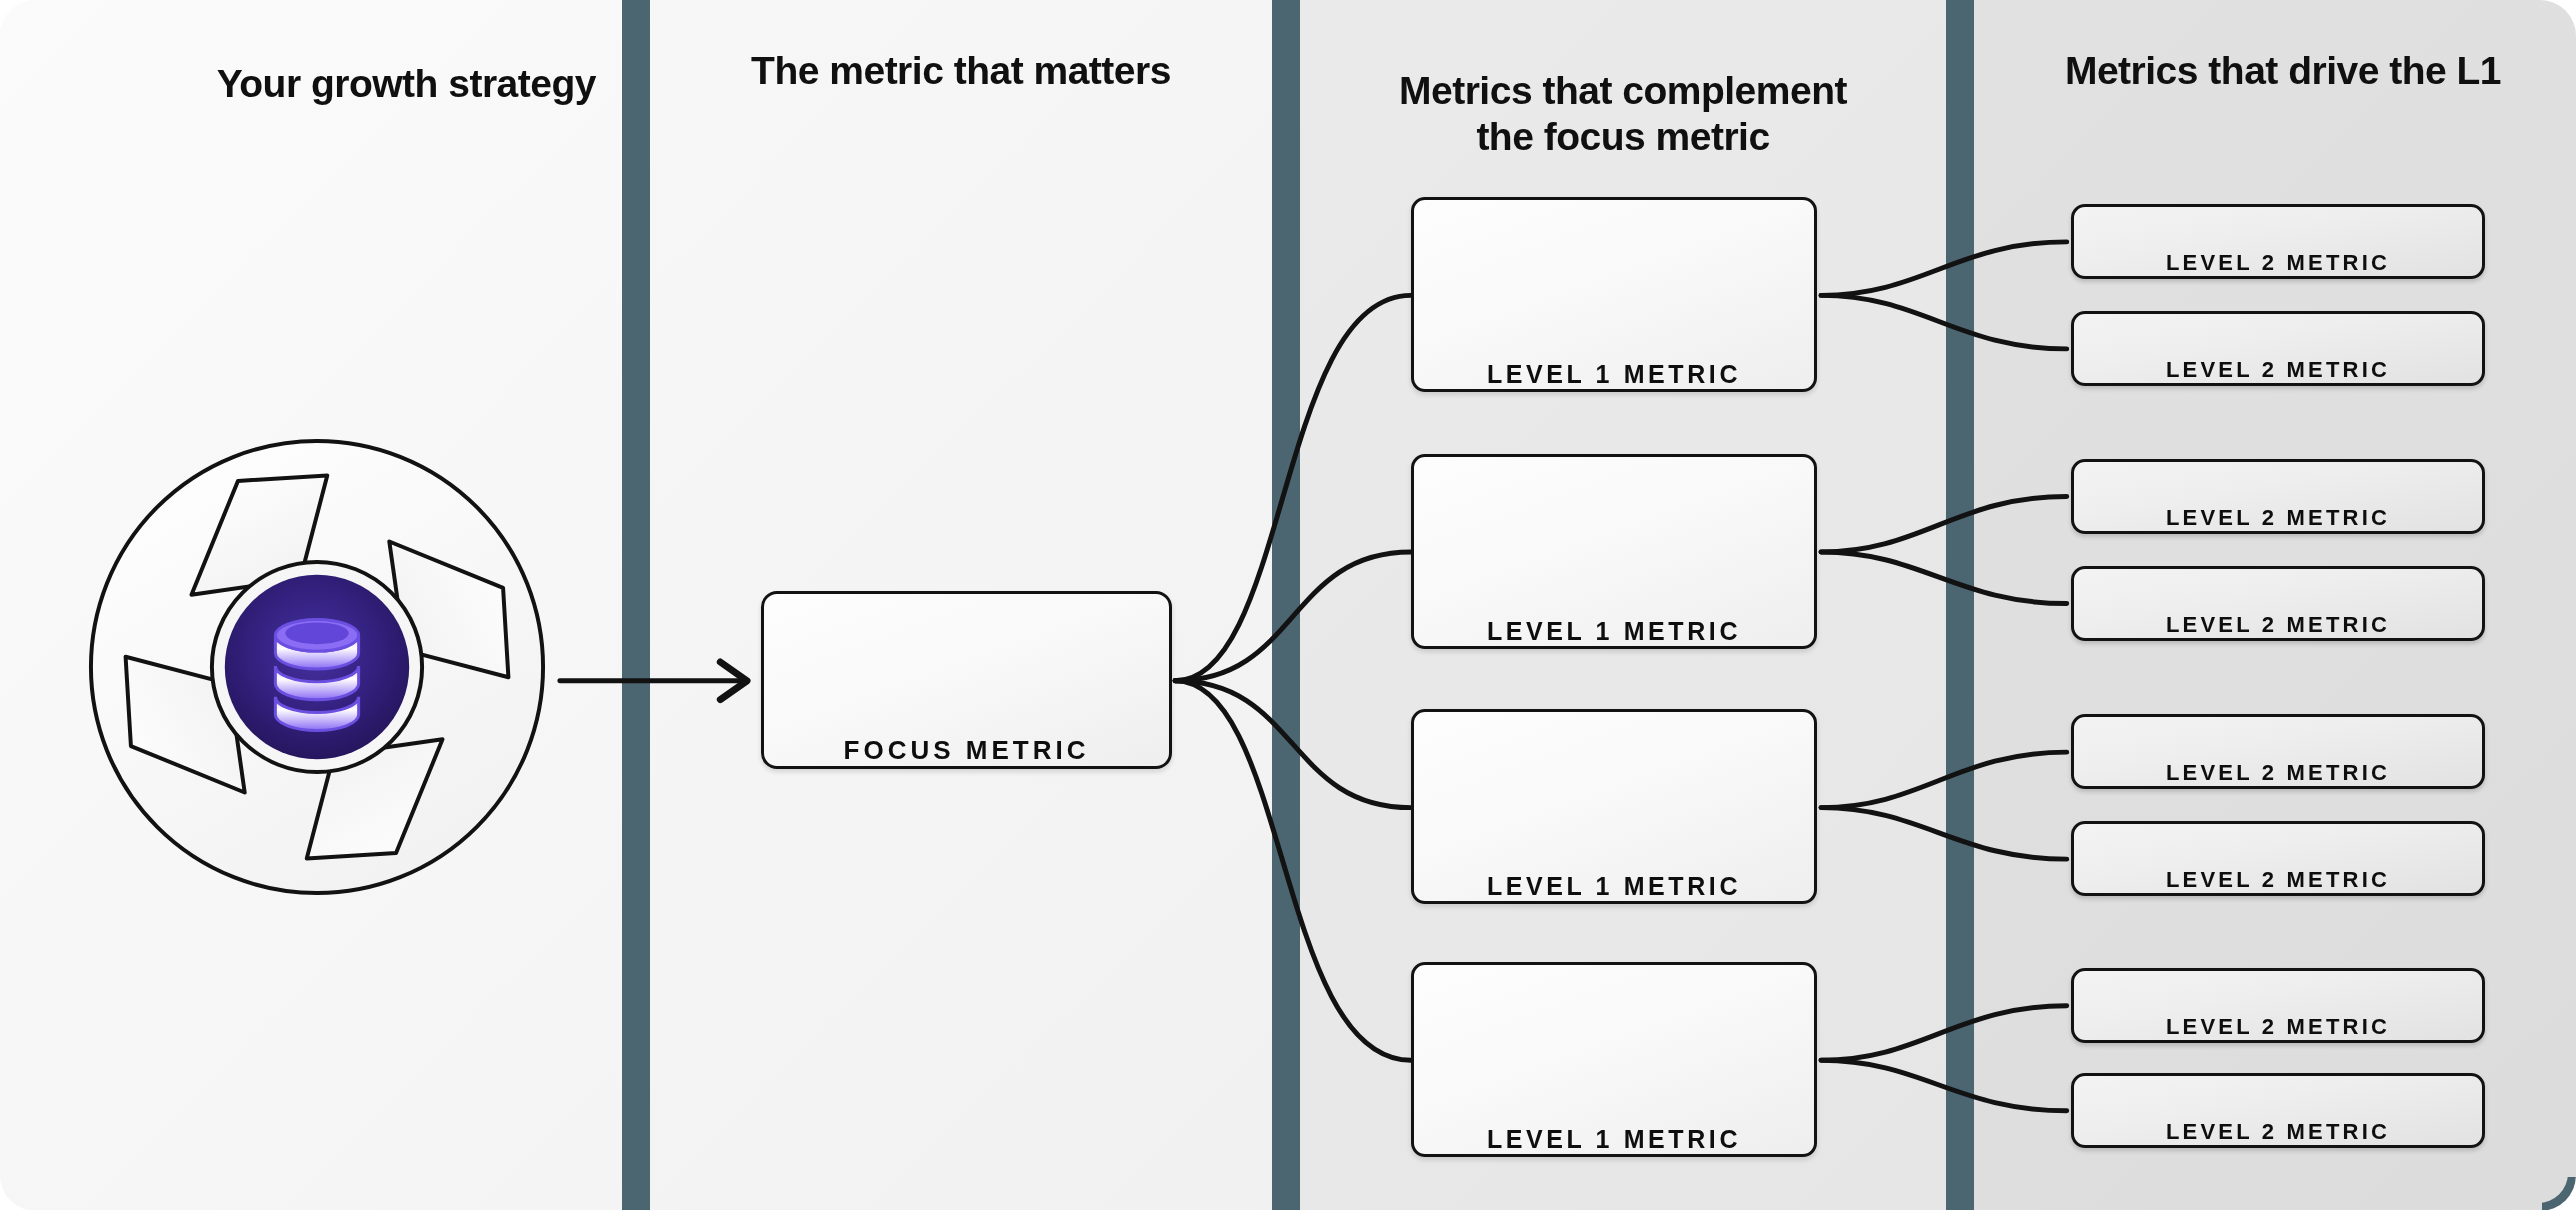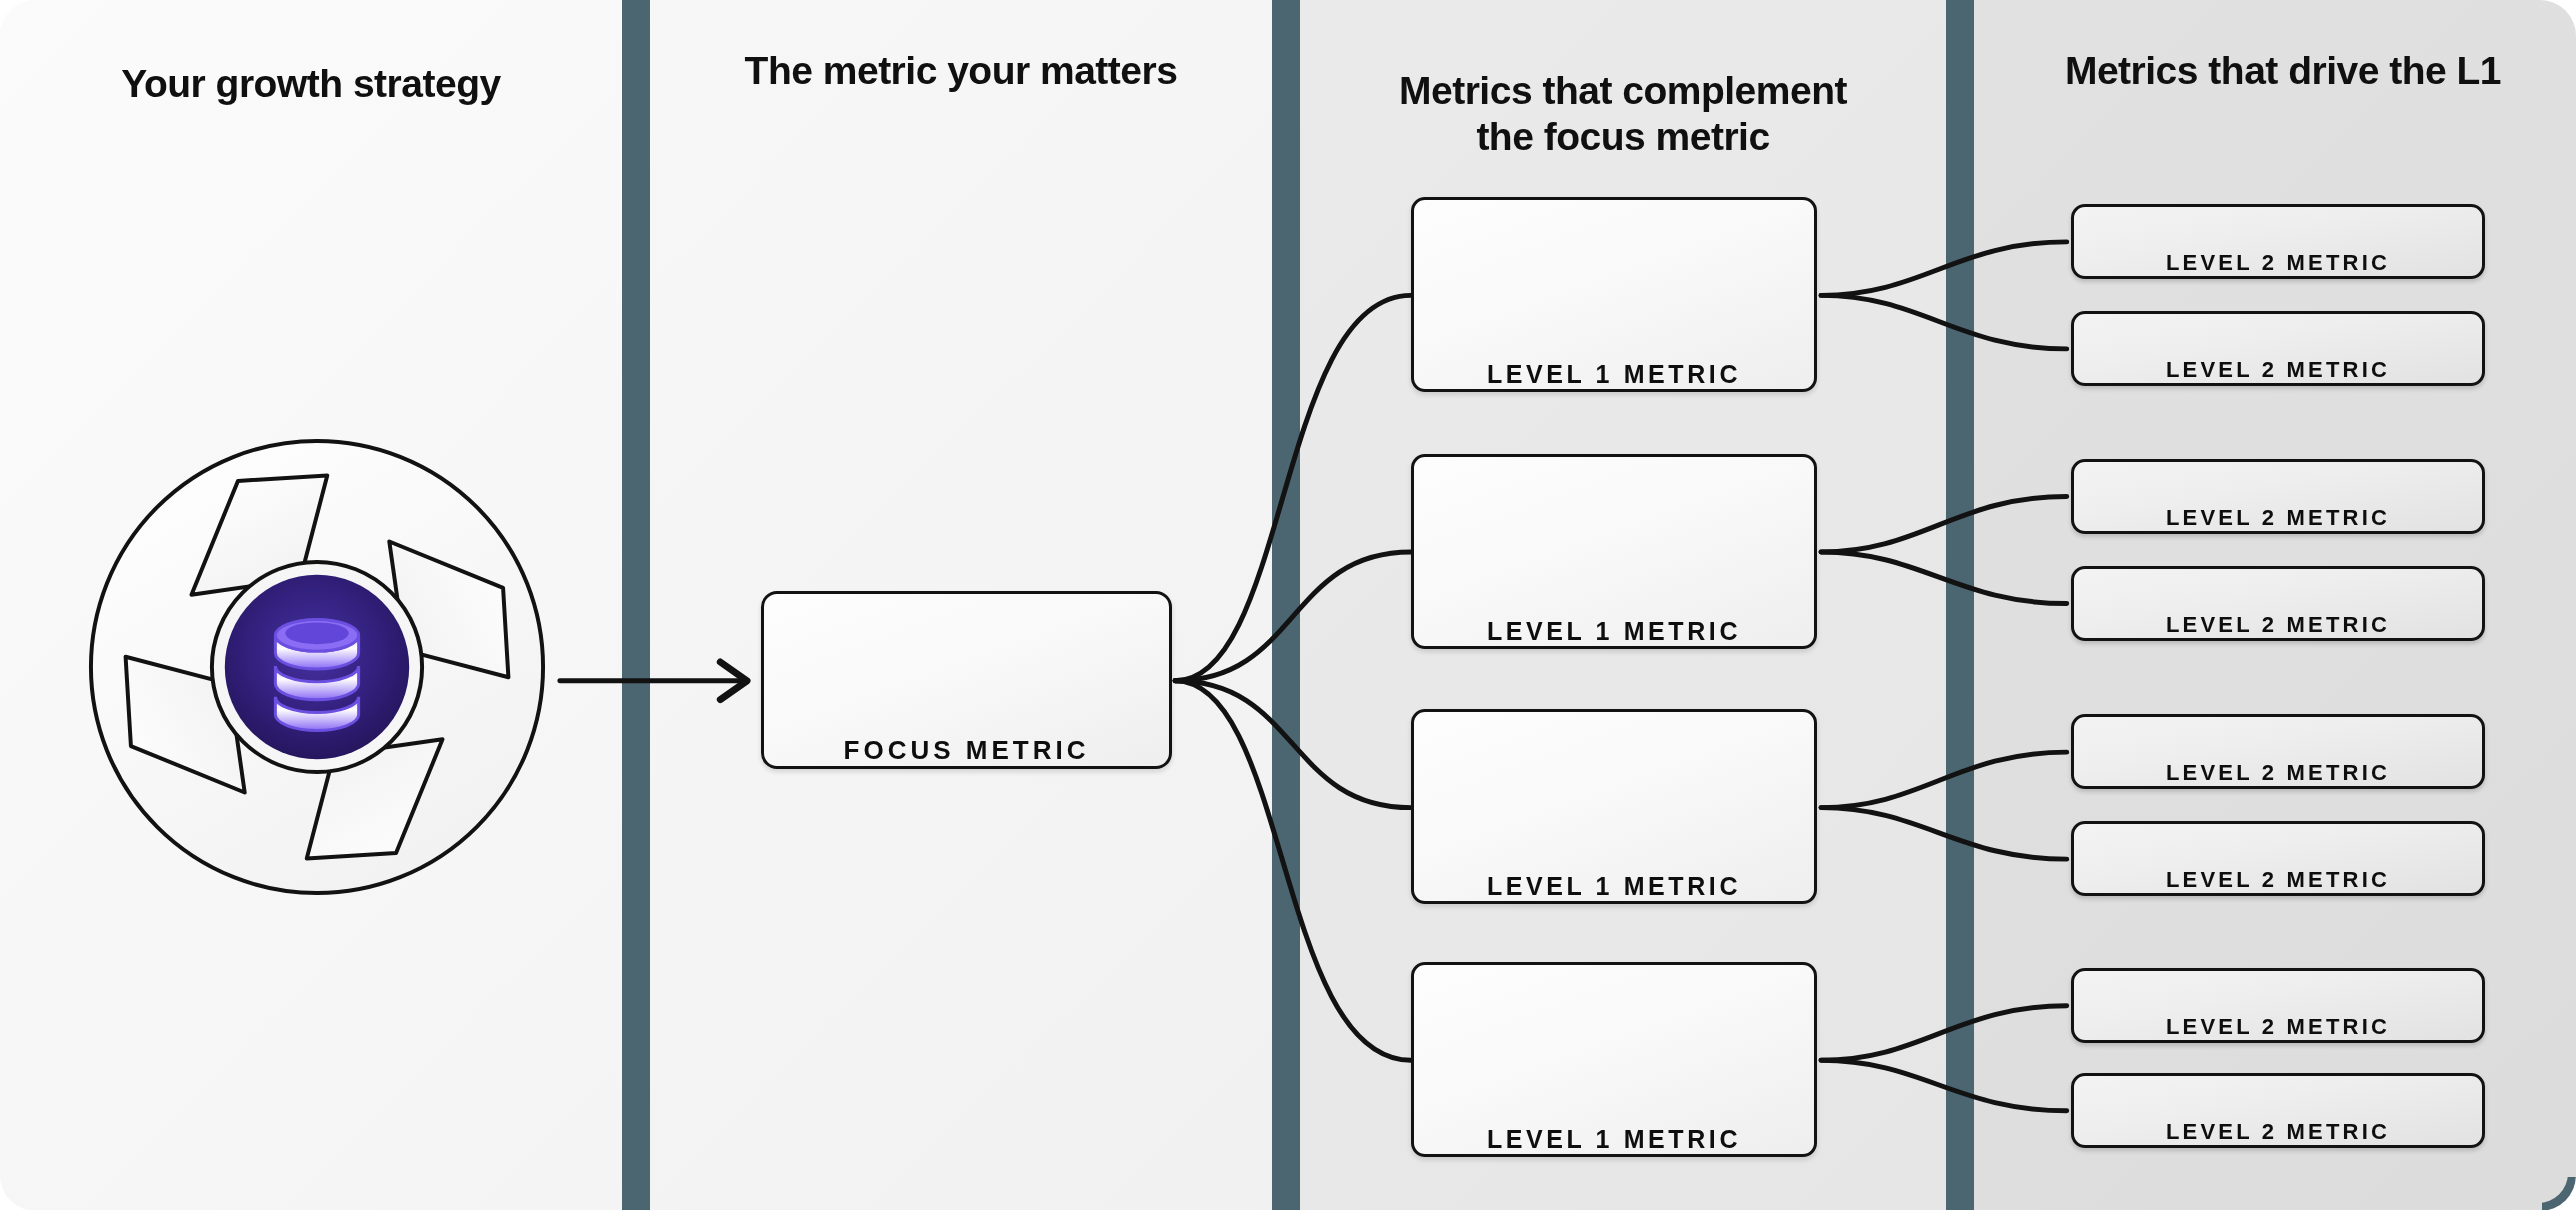--- a/index.html
+++ b/index.html
@@ -35,21 +35,21 @@
     position:absolute;left:0;right:0;
     text-align:center;
     color:#101010;
     font-weight:700;
     font-size:39px;
     line-height:1.18;
     letter-spacing:-0.5px;
     padding:0 26px;
     box-sizing:border-box;
   }
-  #hdr-1{top:61px;}
+  #hdr-1{top:61px;text-align:right;}
   #hdr-2{top:48px;}
   #hdr-3{top:48px;}
   #hdr-4{top:48px;}
 
   
   #wires{position:absolute;left:0;top:0;width:2576px;height:1211px;pointer-events:none;}
 
   
   .node{
     position:absolute;
@@ -95,21 +95,21 @@
   <div class="divider" id="div-2"></div>
   <div class="divider" id="div-3"></div>
   <div id="corner-br"></div>
   <div id="corner-br-mask"></div>
 
   <div class="col-header" id="hdr-1" style="left:0;width:622px;">
     <span>Your growth strategy</span>
   </div>
 
   <div class="col-header" id="hdr-2" style="left:650px;width:622px;">
-    <div>The metric your matters</div>
+    <div>The metric that matters</div>
   </div>
 
   <div class="col-header" id="hdr-3" style="left:1300px;width:646px;margin-top:20px;">
     <div>Metrics that complement</div>
     <div>the focus metric</div>
   </div>
 
   <div class="col-header" id="hdr-4" style="left:1982px;width:602px;">
     <div>Metrics that drive the L1</div>
   </div>

